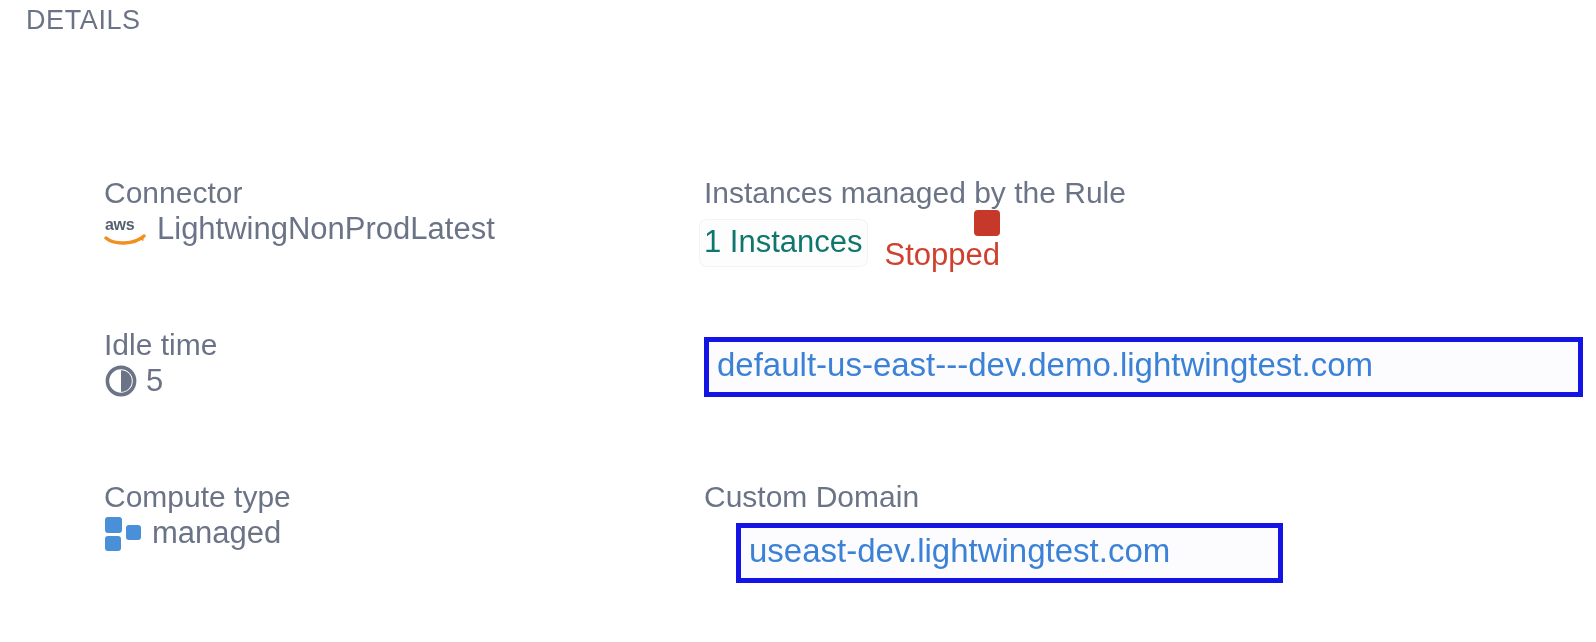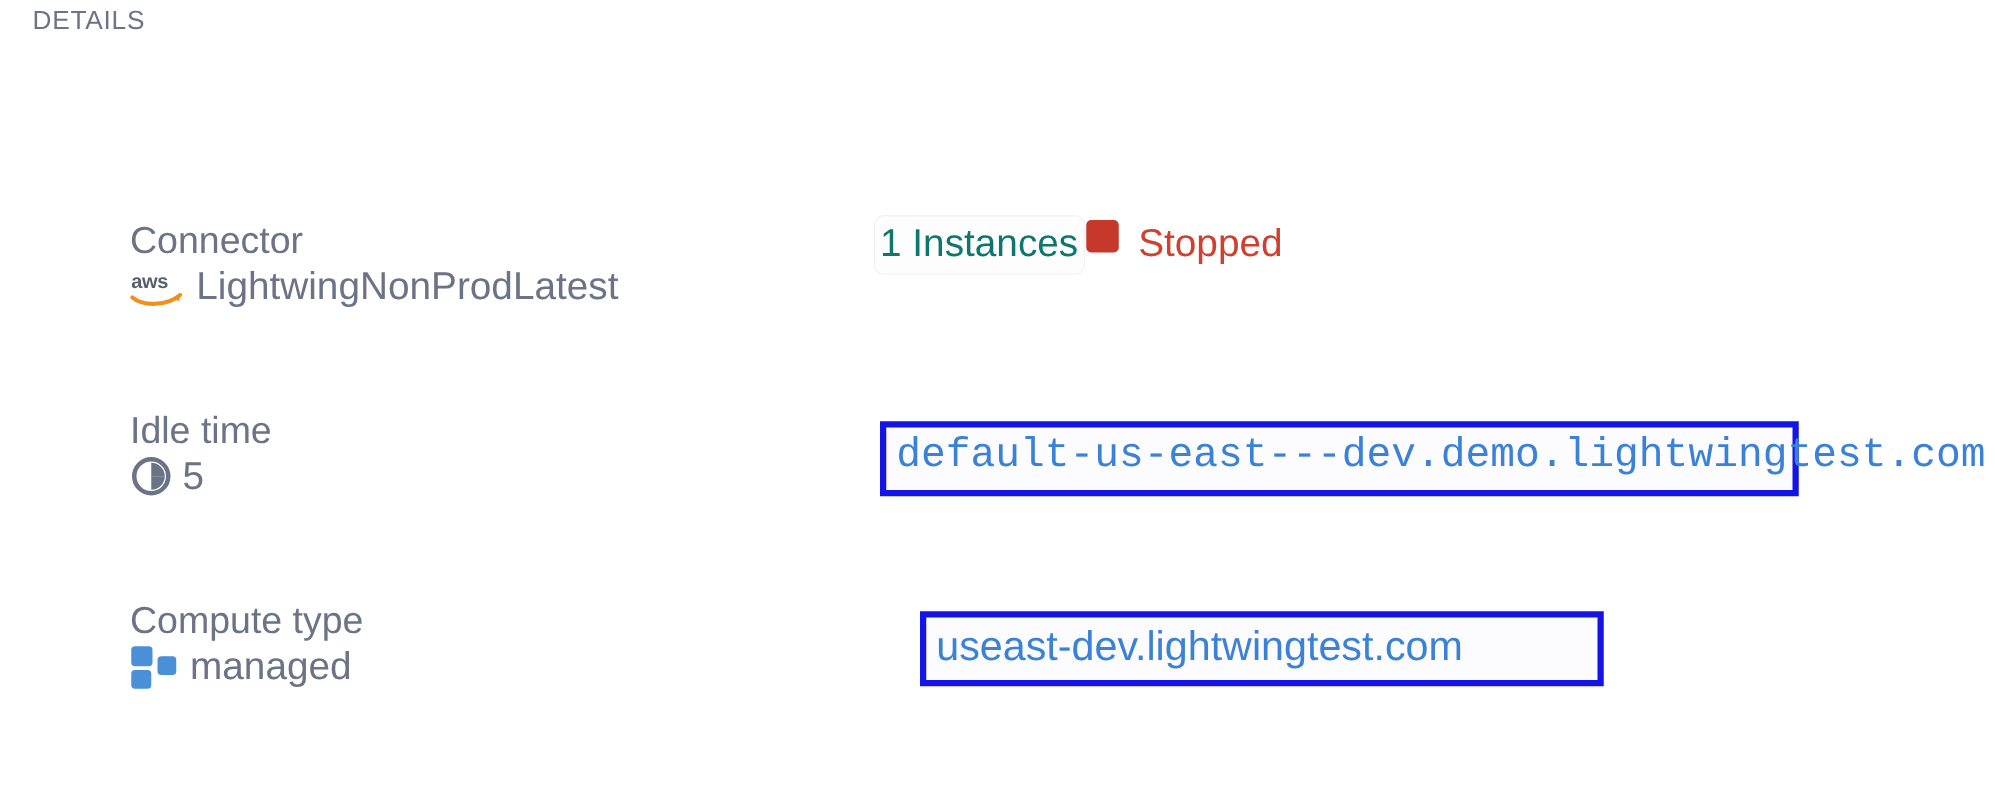--- a/index.html
+++ b/index.html
@@ -21,21 +21,21 @@
     position: absolute;
     inset: 0;
     background: #ffffff;
   }
 
   
   .section-header {
     position: absolute;
     left: 26px;
     top: 4px;
-    font-size: 21px;
+    font-size: 27px;
     letter-spacing: 0.6px;
     color: #6b7387;
     font-weight: 400;
     line-height: 1.2;
     white-space: nowrap;
   }
 
   
   .details-grid {
     position: absolute;
@@ -117,22 +117,23 @@
   .instances-link {
     color: #0f766e;
     font-size: 31px;
     line-height: 38px;
     text-decoration: none;
     cursor: pointer;
     white-space: nowrap;
   }
   .status-wrap {
     display: flex;
-    align-items: flex-start;
+    align-items: flex-end;
     margin-left: 6px;
+    flex-direction: column;
   }
   .status-square {
     display: inline-block;
     width: 26px;
     height: 26px;
     border-radius: 4px;
     background: #c5382a;
     flex: none;
   }
   .status-text {
@@ -154,21 +155,21 @@
   }
   .focus-box .domain-link {
     color: #3b82d6;
     font-size: 33px;
     line-height: 40px;
     text-decoration: none;
     white-space: nowrap;
     display: inline-block;
     cursor: pointer;
   }
-  .focus-box.host-name-box   { width: 735px; font-family: Liberation Mono, monospace; }
+  .focus-box.host-name-box   { width: 879px; }
   .focus-box.custom-domain-box { width: 547px; margin-left: 32px; }
 </style>
 </head>
 <body>
 
 <div class="panel">
 
   <div class="section-header">DETAILS</div>
 
   <div class="details-grid">
@@ -183,20 +184,21 @@
               <text x="1" y="16" font-family="Liberation Sans, sans-serif" font-size="16" font-weight="700" fill="#57606f" letter-spacing="-0.3">aws</text>
               <path d="M2 24 C10 31, 30 31, 40 22" stroke="#f0901e" stroke-width="3.4" fill="none" stroke-linecap="round"></path>
               <path d="M40 22 L34.5 23.8 L39.2 27.2 Z" fill="#f0901e"></path>
             </svg>
           </span>
           <span>LightwingNonProdLatest</span>
         </div>
       </div>
 
       <div class="detail-cell col-right">
+        <div class="field-label">Instances managed by the Rule</div>
         <div class="field-value">
           <span class="instances-chip">
             <a class="instances-link" href="#">1 Instances</a>
           </span>
           <span class="status-wrap">
             <span class="status-square"></span>
             <span class="status-text">Stopped</span>
           </span>
         </div>
       </div>
@@ -237,20 +239,21 @@
               <rect x="1" y="1" width="17" height="16" rx="3" fill="#4a90d9"></rect>
               <rect x="22" y="9" width="15" height="15" rx="3" fill="#4a90d9"></rect>
               <rect x="1" y="20" width="16" height="15" rx="3" fill="#4a90d9"></rect>
             </svg>
           </span>
           <span>managed</span>
         </div>
       </div>
 
       <div class="detail-cell col-right">
+        <div class="field-label">Custom Domain</div>
         <div class="focus-box custom-domain-box">
           <a class="domain-link" href="#">useast-dev.lightwingtest.com</a>
         </div>
       </div>
 
     </div>
 
   </div>
 </div>
 

